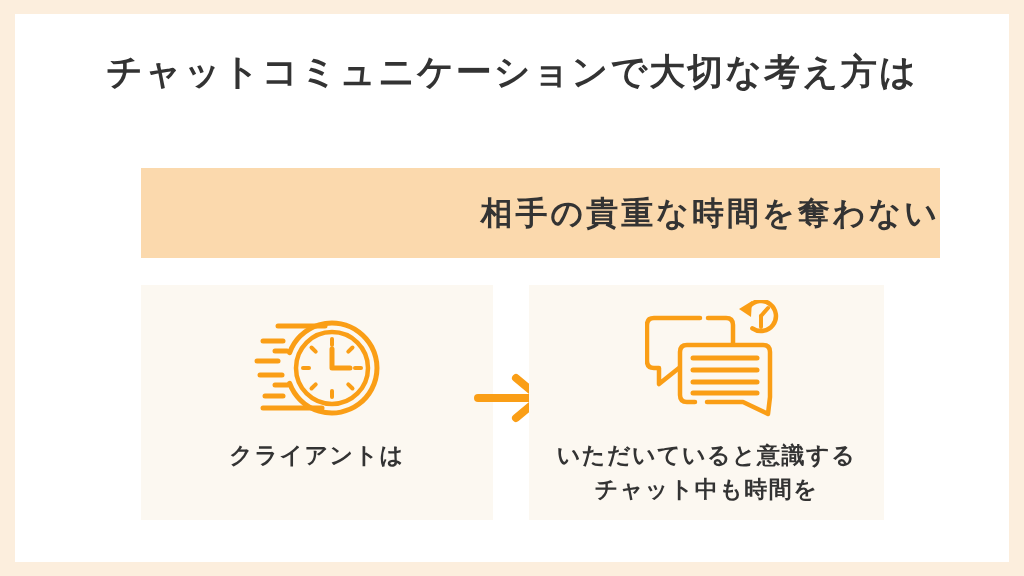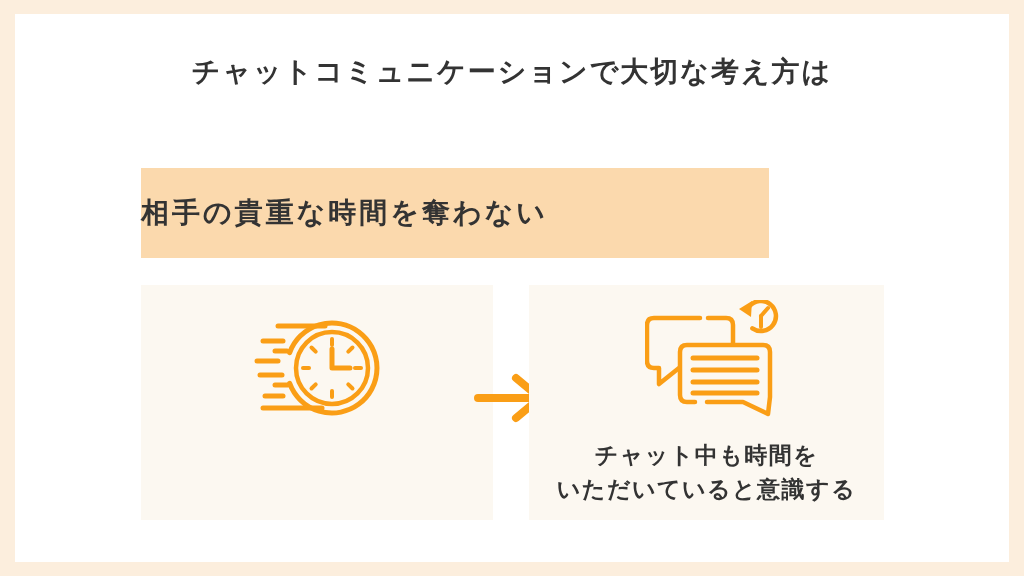--- a/index.html
+++ b/index.html
@@ -18,28 +18,28 @@
     font-family:"Liberation Sans","DejaVu Sans",sans-serif;
     color:var(--text);
   }
   .canvas{
     position:absolute;left:15px;top:14px;width:994px;height:548px;
     background:var(--content);
   }
   .title{
     position:absolute;left:0;right:0;top:48px;
     text-align:center;
-    font-size:28px;font-weight:700;line-height:48px;
+    font-size:36px;font-weight:700;line-height:48px;
     letter-spacing:2px;
   }
   .highlight{
-    position:absolute;left:141px;top:168px;width:628px;height:90px;
+    position:absolute;left:141px;top:168px;width:799px;height:90px;
     background:var(--highlight);
-    text-align:left;line-height:90px;
-    font-size:28px;font-weight:700;letter-spacing:3px;
+    text-align:right;line-height:90px;
+    font-size:32px;font-weight:700;letter-spacing:3px;
   }
   .card{
     position:absolute;top:285px;height:235px;
     background:var(--panel);
   }
   .card.left{left:141px;width:352px;}
   .card.right{left:529px;width:355px;}
   .card .icon{position:absolute;display:block;}
   .card.left .icon{left:96px;top:23px;}
   .card.right .icon{left:116px;top:15px;}
@@ -93,20 +93,21 @@
         <path d="M38 43 H50"></path>
         <path d="M20 53 H41"></path>
         <path d="M23 67 H45"></path>
         <path d="M38 77 H51"></path>
         <path d="M28 88 H46"></path>
         <path d="M26 100 H85"></path>
       </g>
     </g>
   </svg>
   <div class="caption">
+    <div>クライアントは</div>
   </div>
 </div>
 
 <svg class="arrow" width="80" height="60" viewBox="0 0 80 60">
   <g fill="none" stroke="var(--accent,#FA9E16)" stroke-width="8" stroke-linecap="round" stroke-linejoin="round">
     <path d="M6 30 H62"></path>
     <path d="M44 10 L68 30 L44 50"></path>
   </g>
 </svg>
 
@@ -129,16 +130,16 @@
     <g>
       <path d="M104.4 6.4 A15 15 0 1 1 107.4 28.3" fill="none" stroke="var(--accent,#FA9E16)" stroke-width="4.5" stroke-linecap="round"></path>
       <path d="M94 9 L107 1 L106 17 Z" fill="var(--accent,#FA9E16)"></path>
       <g fill="none" stroke="var(--accent,#FA9E16)" stroke-width="4" stroke-linecap="round">
         <path d="M116 16 L123 8"></path>
         <path d="M116 16 L116 27"></path>
       </g>
     </g>
   </svg>
   <div class="caption">
+    <div>いただいていると意識する</div>
     <div>チャット中も時間を</div>
-    <div>いただいていると意識する</div>
   </div>
 </div>
 
 </body></html>

